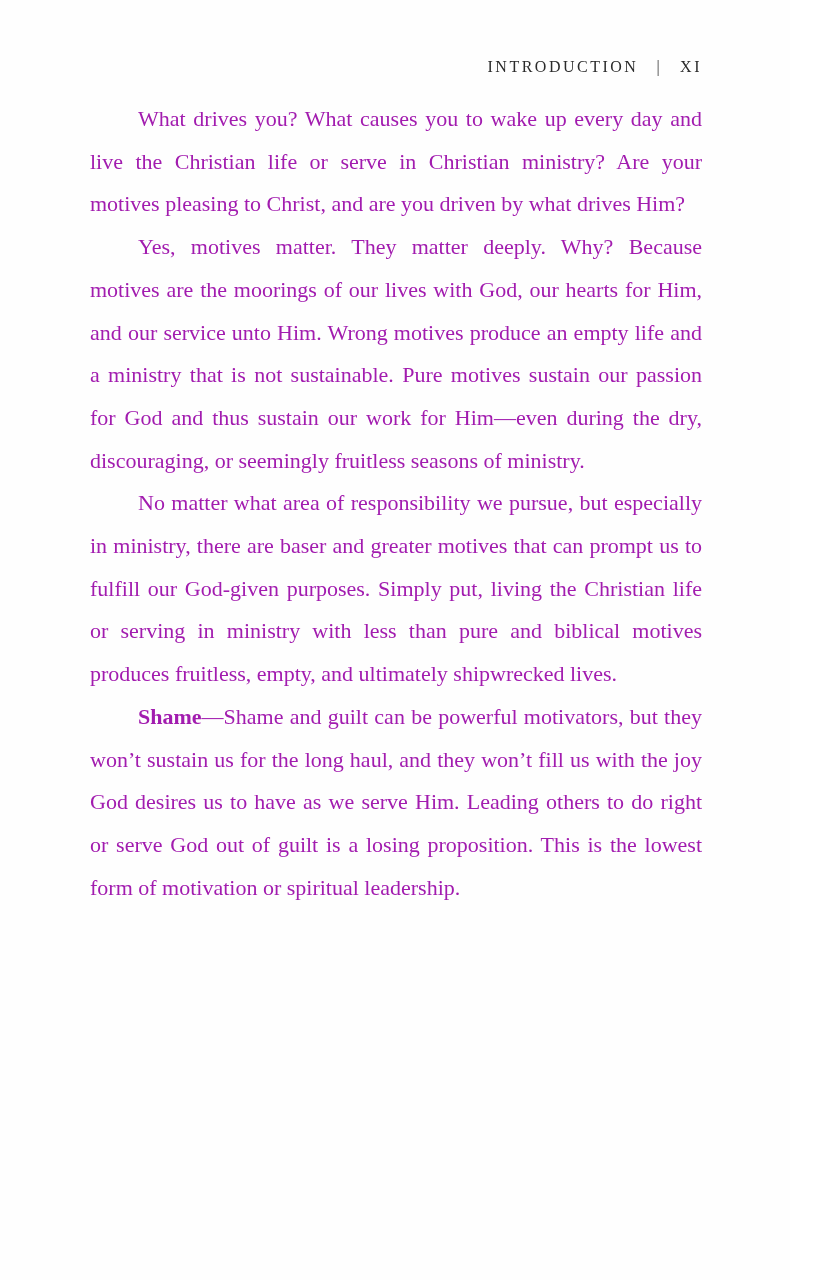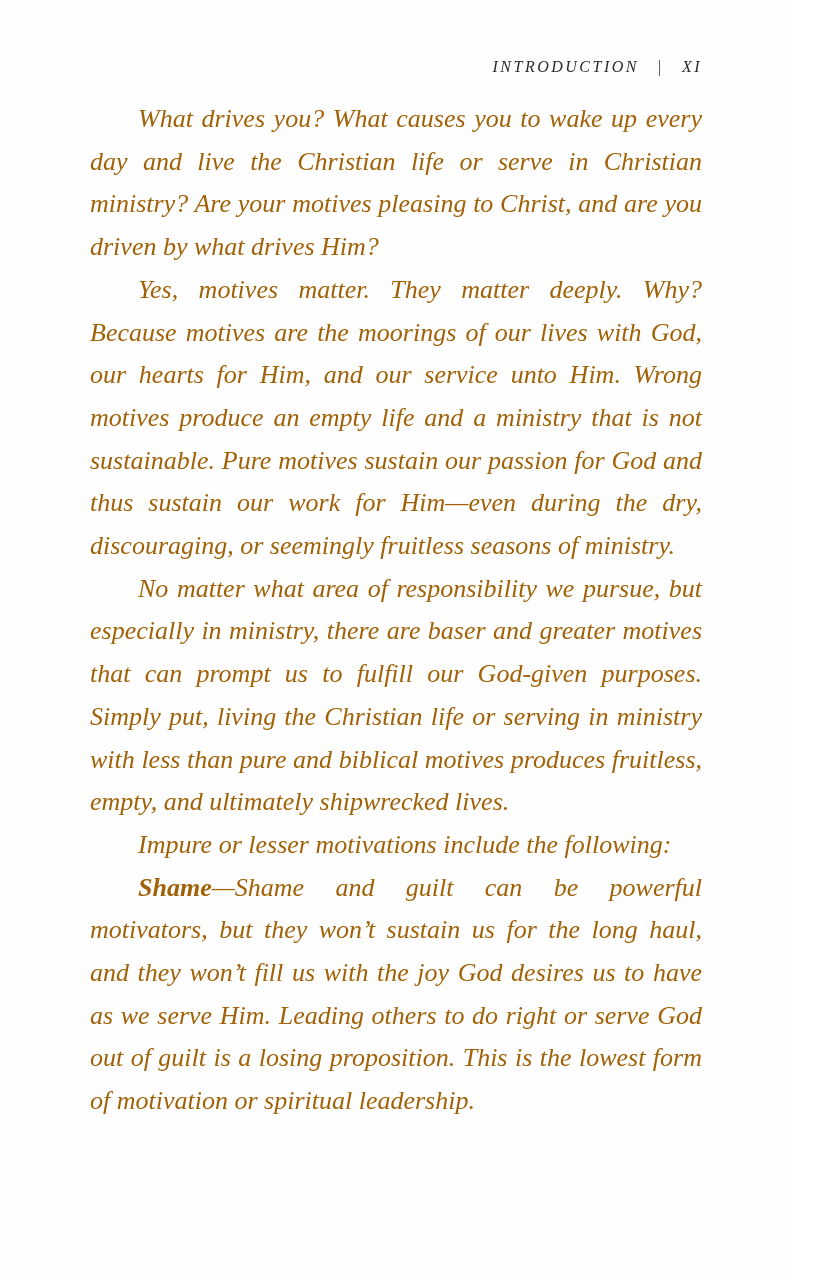--- a/index.html
+++ b/index.html
@@ -7,43 +7,42 @@
     padding: 0;
     background: #ffffff;
   }
   .page {
     position: relative;
     width: 790px;
     height: 1280px;
     background: #fefefe;
     overflow: hidden;
     box-sizing: border-box;
-    font-style: italic;
   }
   .running-header {
     padding: 58px 88px 0 0;
     text-align: right;
     font-family: "Liberation Serif", "DejaVu Serif", serif;
     font-size: 16px;
     letter-spacing: 2.5px;
     color: #2b2b2b;
   }
   .running-header .sep {
     display: inline-block;
     margin: 0 18px;
     font-weight: 400;
     color: #3a3a3a;
     transform: scaleY(1.1);
   }
   .body-text {
     padding: 22px 88px 0 90px;
     font-family: "Liberation Serif", "DejaVu Serif", serif;
-    font-size: 26px;
+    font-size: 22px;
     line-height: 42.7px;
-    color: #a16207;
+    color: #a21caf;
     text-align: justify;
   }
   .para {
     margin: 0;
     text-indent: 48px;
   }
   .lead-term {
     font-weight: 700;
   }
 </style>
@@ -53,17 +52,16 @@
 <div class="page">
 
   <header class="running-header">
     <span>INTRODUCTION</span><span class="sep">|</span><span>XI</span>
   </header>
 
   <main class="body-text">
     <p class="para">What drives you? What causes you to wake up every day and live the Christian life or serve in Christian ministry? Are your motives pleasing to Christ, and are you driven by what drives Him?</p>
     <p class="para">Yes, motives matter. They matter deeply. Why? Because motives are the moorings of our lives with God, our hearts for Him, and our service unto Him. Wrong motives produce an empty life and a ministry that is not sustainable. Pure motives sustain our passion for God and thus sustain our work for Him—even during the dry, discouraging, or seemingly fruitless seasons of ministry.</p>
     <p class="para">No matter what area of responsibility we pursue, but especially in ministry, there are baser and greater motives that can prompt us to fulfill our God-given purposes. Simply put, living the Christian life or serving in ministry with less than pure and biblical motives produces fruitless, empty, and ultimately shipwrecked lives.</p>
-    <p class="para">Impure or lesser motivations include the following:</p>
     <p class="para"><span class="lead-term">Shame</span><span>—Shame and guilt can be powerful motivators, but they won’t sustain us for the long haul, and they won’t fill us with the joy God desires us to have as we serve Him. Leading others to do right or serve God out of guilt is a losing proposition. This is the lowest form of motivation or spiritual leadership.</span></p>
   </main>
 
 </div>
 
 </body></html>

